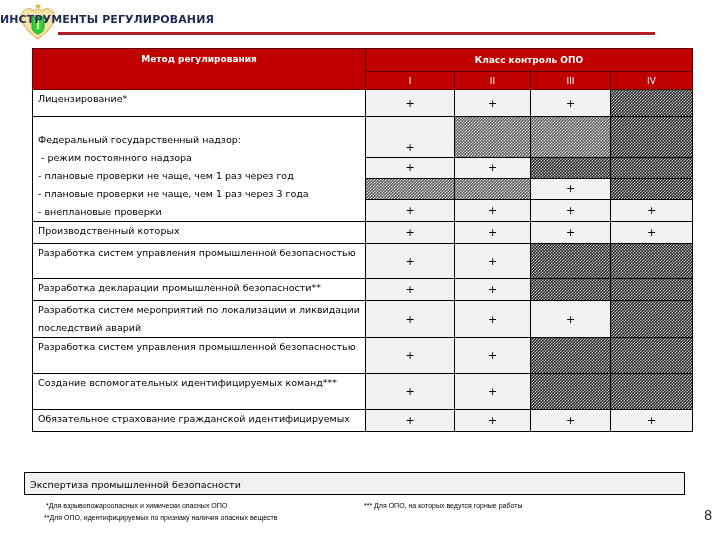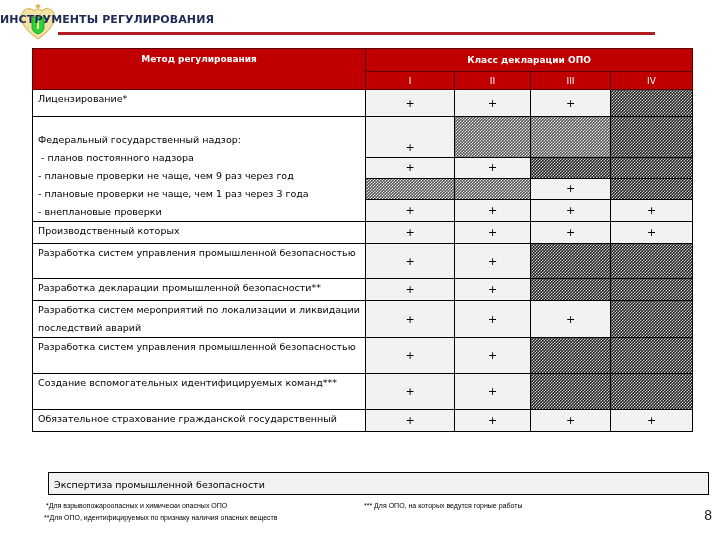--- a/index.html
+++ b/index.html
@@ -23,21 +23,21 @@
     background-size:3px 3px; background-position:0 0, 1.5px 1.5px;
   }
   .tbl td.light {
     background-color:#555;
     background-image:
       linear-gradient(45deg, #e6e6e6 25%, transparent 25%, transparent 75%, #e6e6e6 75%),
       linear-gradient(45deg, #e6e6e6 25%, transparent 25%, transparent 75%, #e6e6e6 75%);
     background-size:3px 3px; background-position:0 0, 1.5px 1.5px;
   }
   .tbl td.c.bottom { vertical-align:bottom; padding-bottom:3px; }
-  .expert { position:absolute; left:48px; top:472px; width:659px; height:23px; border:1px solid #000;
+  .expert { position:absolute; left:24px; top:472px; width:659px; height:23px; border:1px solid #000;
             background:#f2f2f2; font-size:9.5px; line-height:23px; padding-left:5px; box-sizing:border-box; width:661px; }
   .fn { position:absolute; font-family:"Liberation Sans", sans-serif; font-size:7px; color:#000; }
   .pagenum { position:absolute; right:8px; top:507px; font-family:"Liberation Sans", sans-serif; font-size:14px; color:#222; }
 </style>
 </head>
 <body>
 
 <div class="logo">
   <svg width="40" height="40" viewBox="0 0 40 40">
     <path d="M20 36 C6 26 2 18 4 11 C6 5 13 4 16 8 C18 5 22 5 24 8 C27 4 34 5 36 11 C38 18 34 26 20 36 Z" fill="#f3e3a8" stroke="#d9b95a" stroke-width="1.2"></path>
@@ -54,42 +54,42 @@
   <colgroup>
     <col style="width:333px">
       <col style="width:89px">
       <col style="width:76px">
       <col style="width:80px">
       <col style="width:82px">
   </colgroup>
   <tbody>
       <tr style="height:23px">
     <th rowspan="2" style="vertical-align:top;padding-top:5px;text-align:center;">Метод регулирования</th>
-    <th colspan="4">Класс декларации ОПО</th>
+    <th colspan="4">Класс контроль ОПО</th>
   </tr>
   <tr>
     <th class="sub">I</th>
     <th class="sub">II</th>
     <th class="sub">III</th>
     <th class="sub">IV</th>
   </tr>
 
   <tr style="height:27px">
     <td class="label">Лицензирование*</td>
     <td class="c">+</td>
     <td class="c">+</td>
     <td class="c">+</td>
     <td class="dark"></td>
   </tr>
 
   <tr style="height:36px">
     <td class="label" rowspan="4" style="padding-top:14px;">
       <div>Федеральный государственный надзор:</div>
-      <div style="white-space:pre"> - планов постоянного надзора</div>
-      <div>- плановые проверки не чаще, чем 9 раз через год</div>
+      <div style="white-space:pre"> - режим постоянного надзора</div>
+      <div>- плановые проверки не чаще, чем 1 раз через год</div>
       <div>- плановые проверки не чаще, чем 1 раз через 3 года</div>
       <div>- внеплановые проверки</div>
     </td>
     <td class="c bottom">+</td>
     <td class="light"></td>
     <td class="light"></td>
     <td class="dark"></td>
   </tr>
   <tr style="height:18px">
     <td class="c">+</td>
@@ -152,21 +152,21 @@
 
   <tr style="height:36px">
     <td class="label">Создание вспомогательных идентифицируемых команд***</td>
     <td class="c">+</td>
     <td class="c">+</td>
     <td class="dark"></td>
     <td class="dark"></td>
   </tr>
 
   <tr style="height:22px">
-    <td class="label">Обязательное страхование гражданской государственный</td>
+    <td class="label">Обязательное страхование гражданской идентифицируемых</td>
     <td class="c">+</td>
     <td class="c">+</td>
     <td class="c">+</td>
     <td class="c">+</td>
   </tr>
 </tbody>
   </table>
 
 <div class="expert">Экспертиза промышленной безопасности</div>
 

